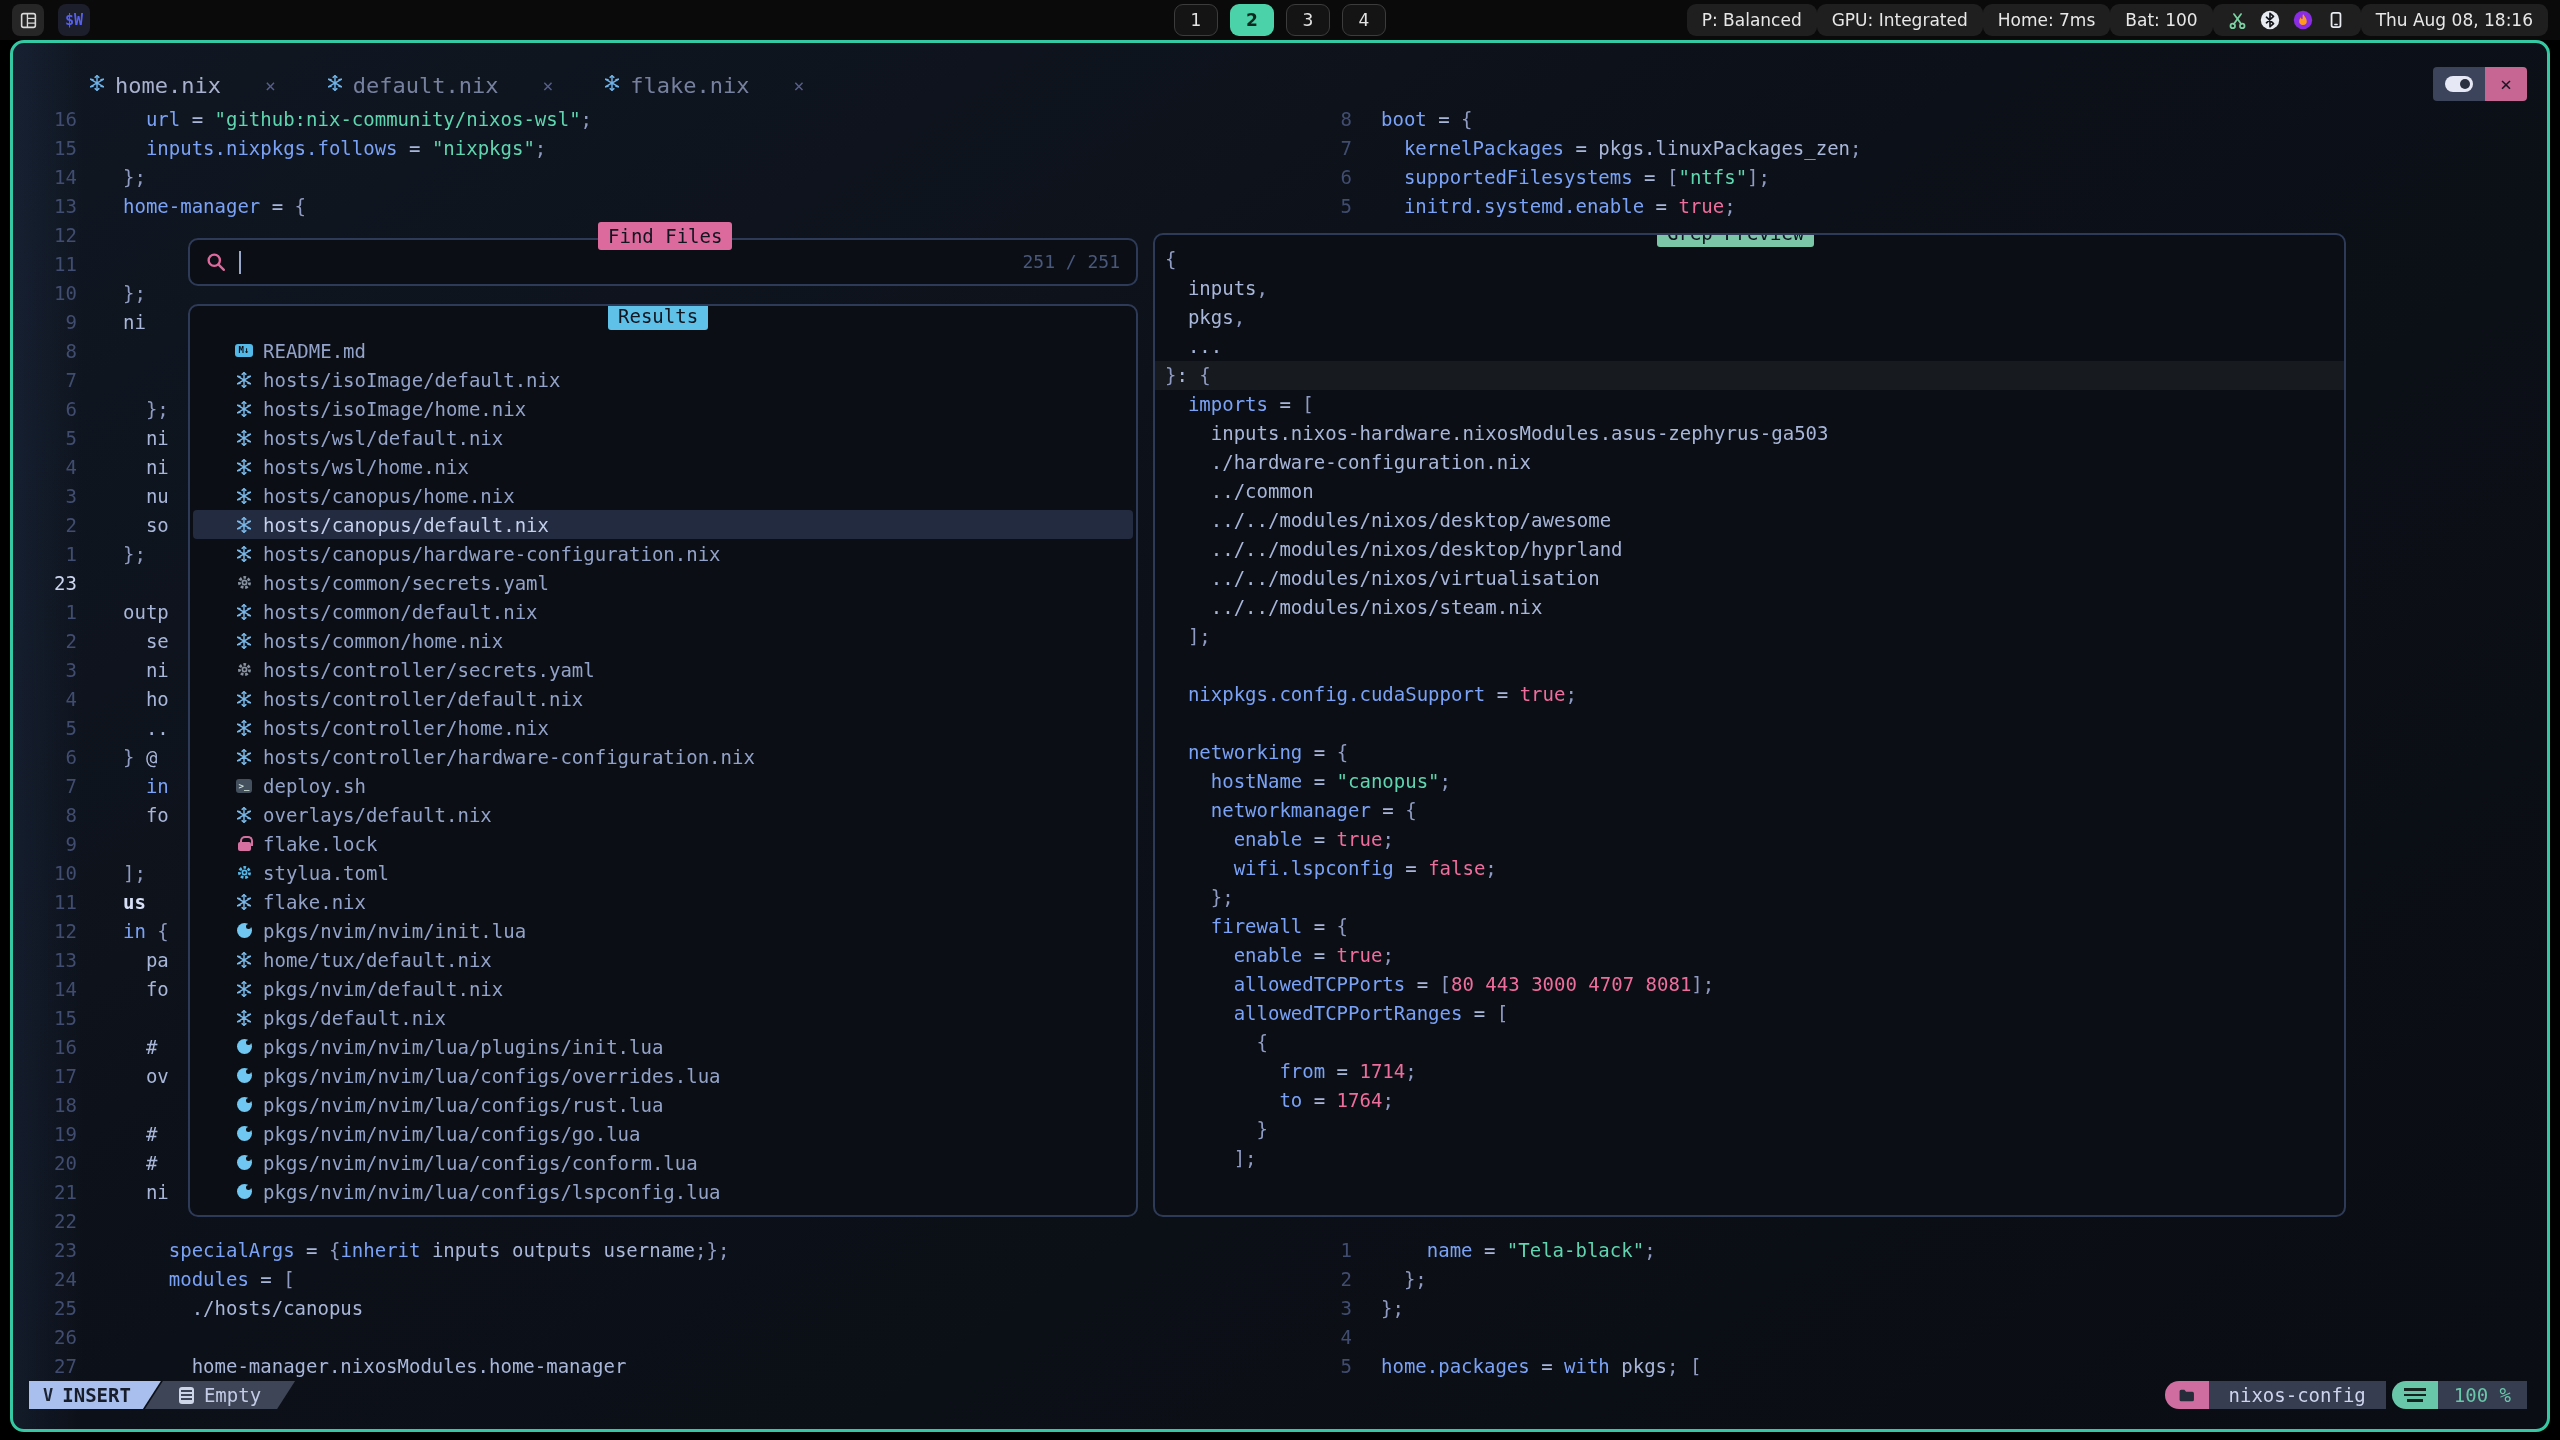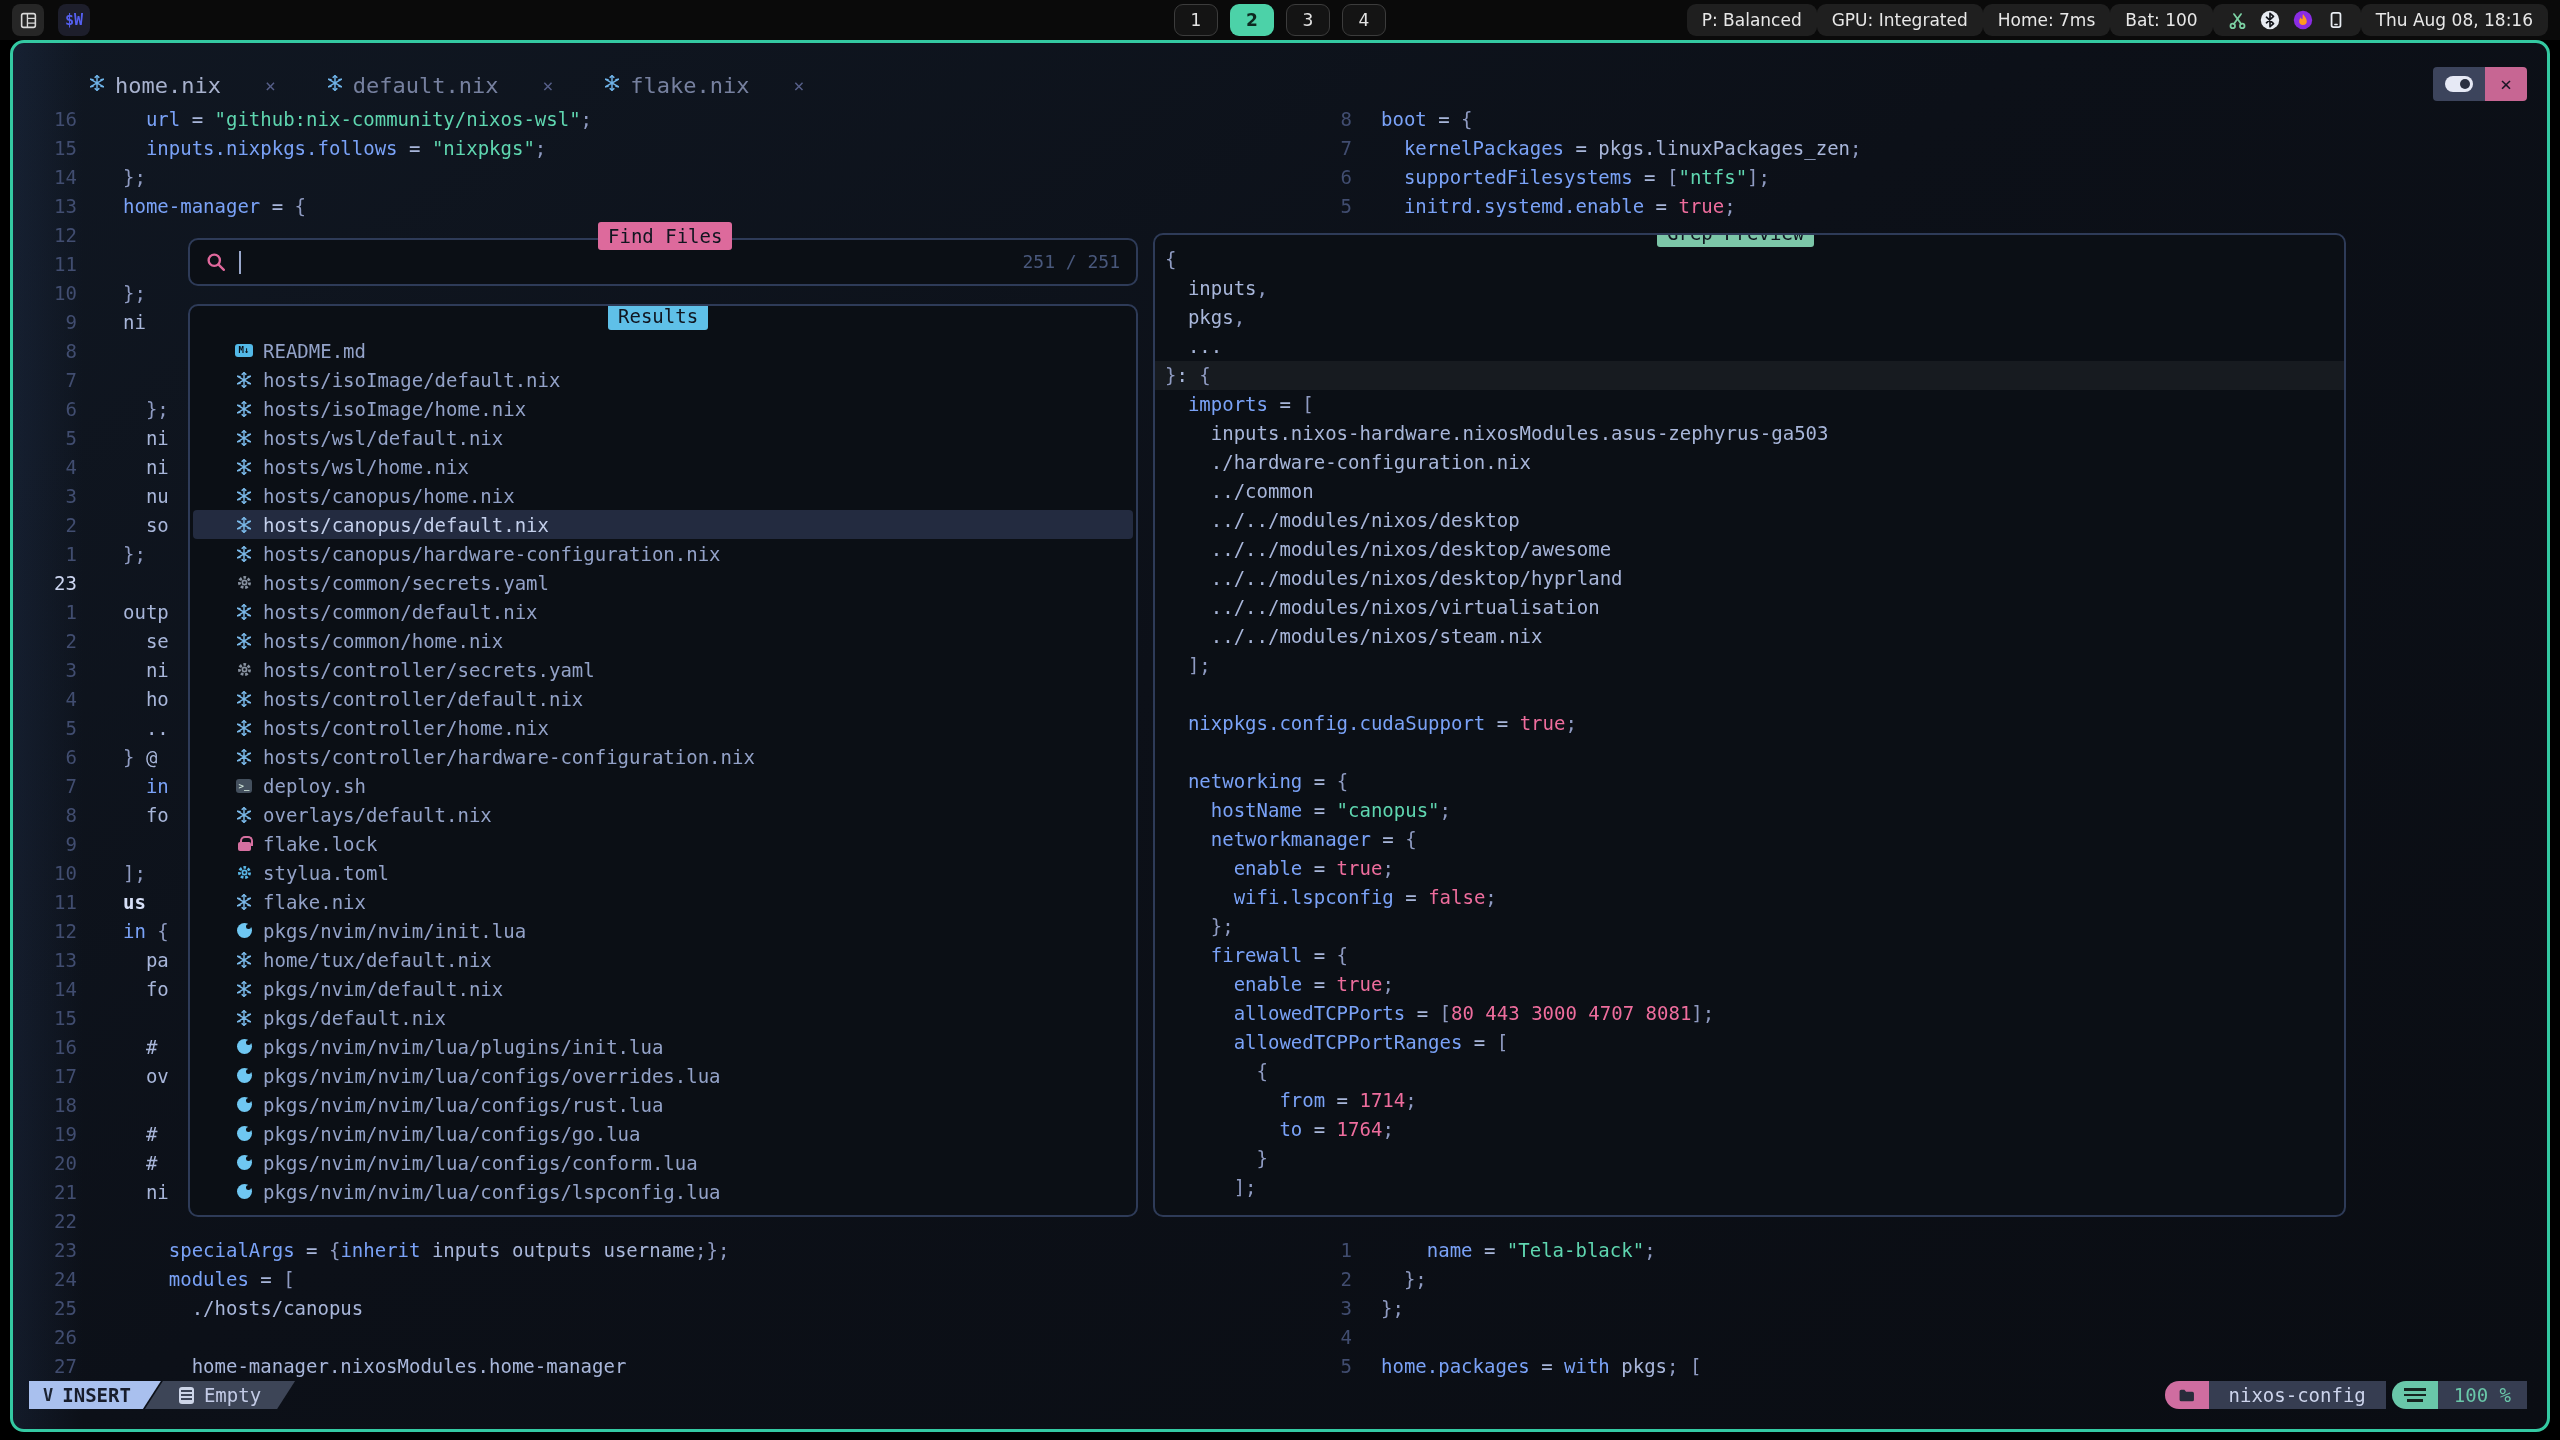--- a/index.html
+++ b/index.html
@@ -546,21 +546,20 @@
       <div id="preview-lines">
           <div class="pline"><span class="punct">{</span></div>
           <div class="pline">  inputs<span class="punct">,</span></div>
           <div class="pline">  pkgs<span class="punct">,</span></div>
           <div class="pline">  ...</div>
           <div class="pline hl"><span class="punct">}</span>: <span class="punct">{</span></div>
           <div class="pline">  <span class="attr">imports </span>= <span class="punct">[</span></div>
           <div class="pline">    inputs.nixos-hardware.nixosModules.asus-zephyrus-ga503</div>
           <div class="pline">    ./hardware-configuration.nix</div>
           <div class="pline">    ../common</div>
-          <div class="pline">    ../../modules/nixos/desktop</div>
           <div class="pline">    ../../modules/nixos/desktop/awesome</div>
           <div class="pline">    ../../modules/nixos/desktop/hyprland</div>
           <div class="pline">    ../../modules/nixos/virtualisation</div>
           <div class="pline">    ../../modules/nixos/steam.nix</div>
           <div class="pline">  <span class="punct">]</span><span class="punct">;</span></div>
           <div class="pline">&nbsp;</div>
           <div class="pline">  <span class="attr">nixpkgs.config.cudaSupport </span>= <span class="num">true</span><span class="punct">;</span></div>
           <div class="pline">&nbsp;</div>
           <div class="pline">  <span class="attr">networking </span>= <span class="punct">{</span></div>
           <div class="pline">    <span class="attr">hostName </span>= <span class="str">"canopus"</span><span class="punct">;</span></div>

